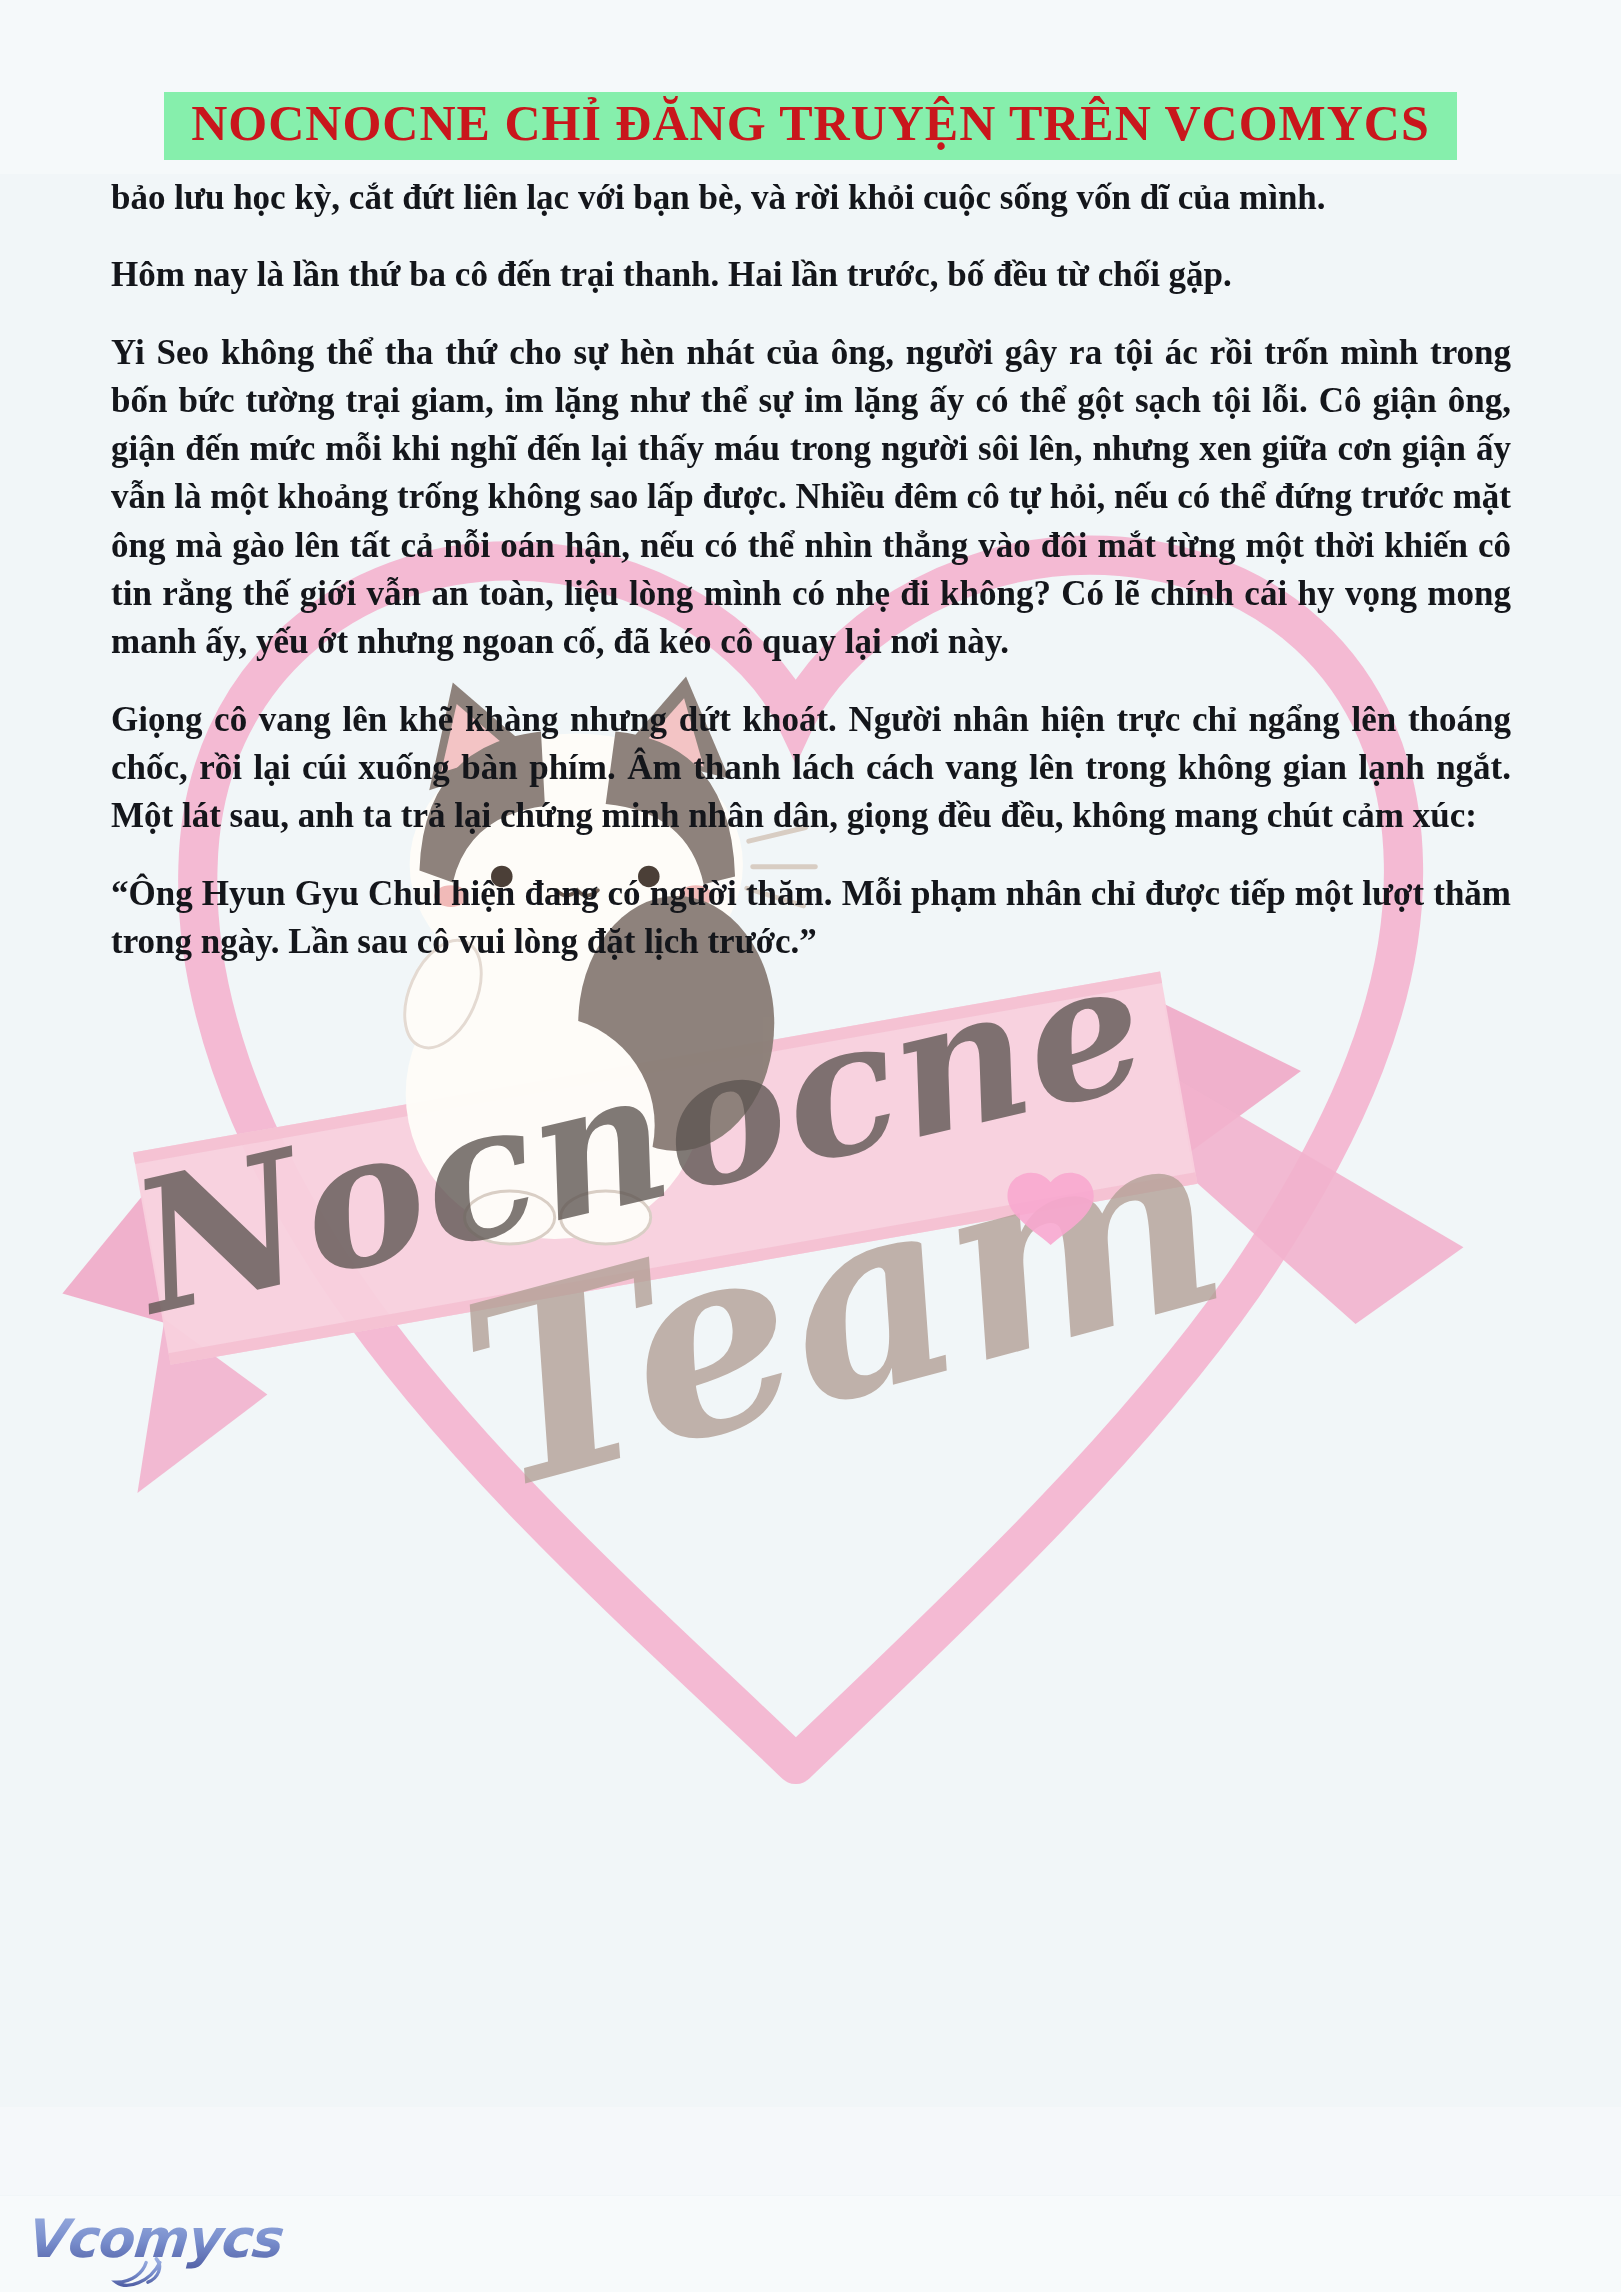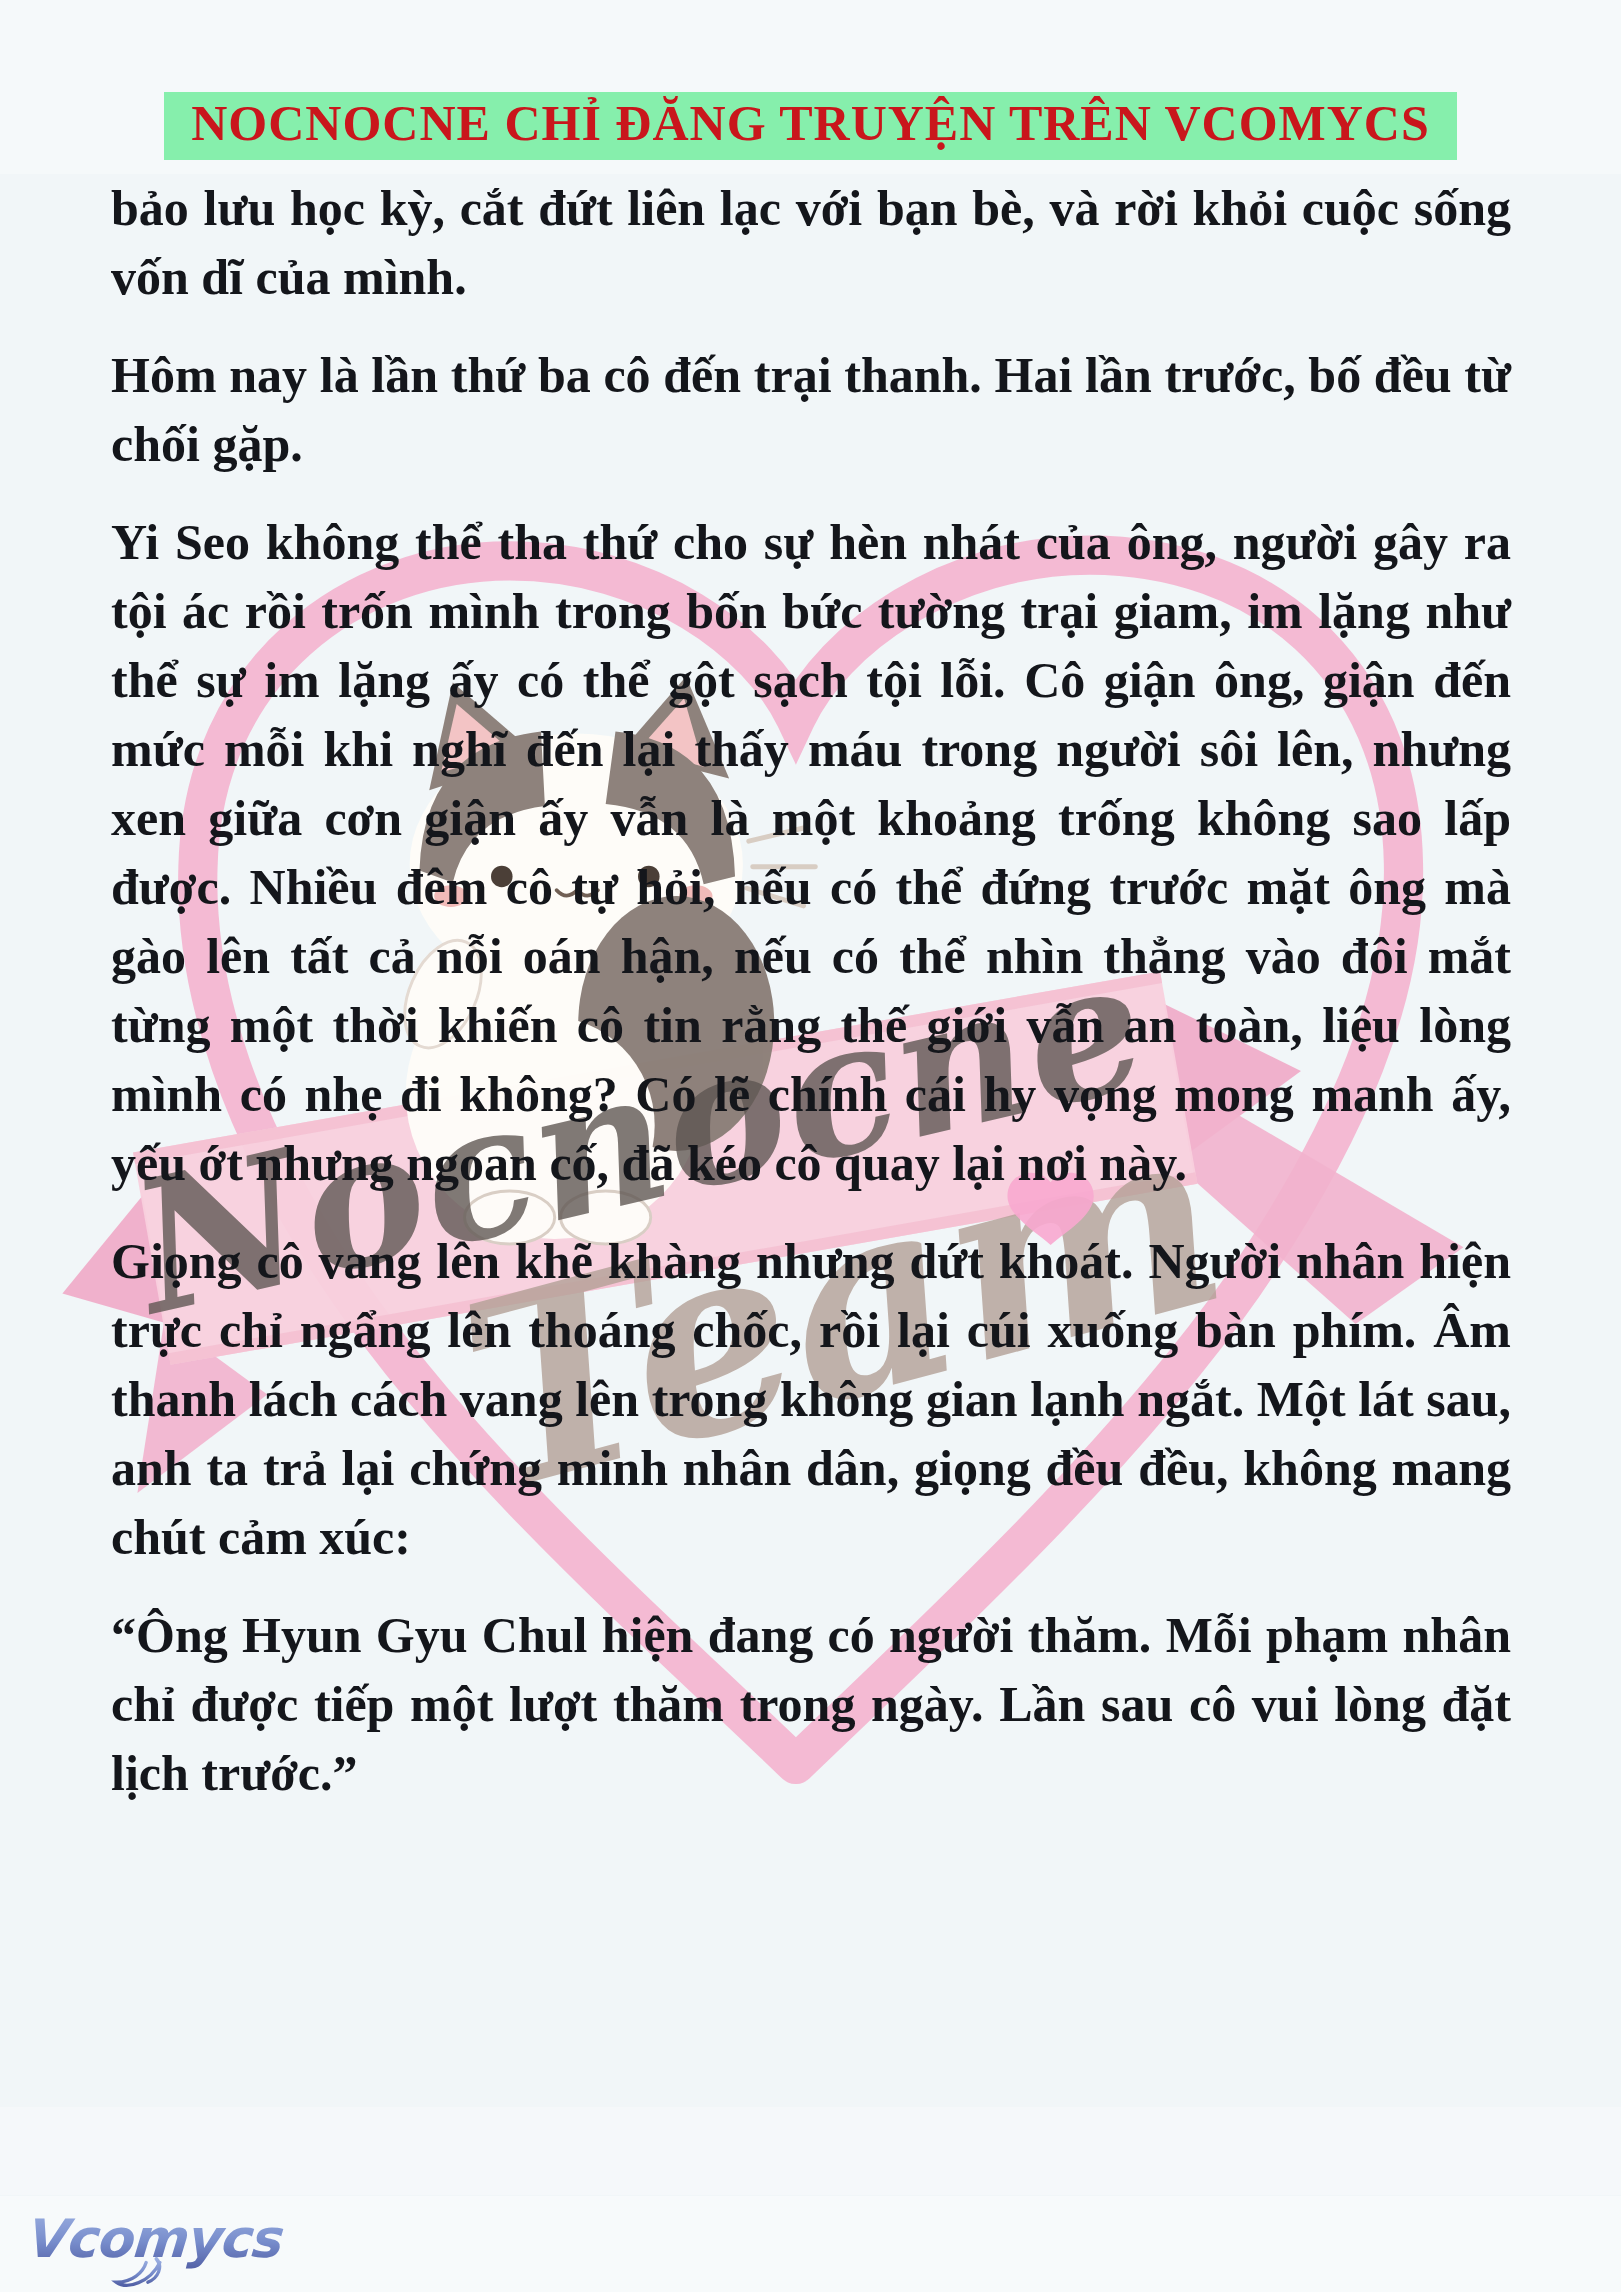--- a/index.html
+++ b/index.html
@@ -41,21 +41,21 @@
     font-weight:bold;
     font-size:50px;
     line-height:1.0;
     letter-spacing:1px;
     color:#c9161c;
     white-space:nowrap;
   }
   .body-text {
     position:absolute; left:111px; top:174px; width:1400px;
     z-index:3;
-    font-size:50px;
+    font-size:35px;
     line-height:1.38;
     font-weight:bold;
     color:#14161b;
     text-align:justify;
     font-family:Liberation Serif, serif;
   }
   .body-text p { margin:0 0 29px 0; }
   .body-text p:last-child { margin-bottom:2px; }
   .logo-svg {
     position:absolute; left:19.6px; top:2194px;

